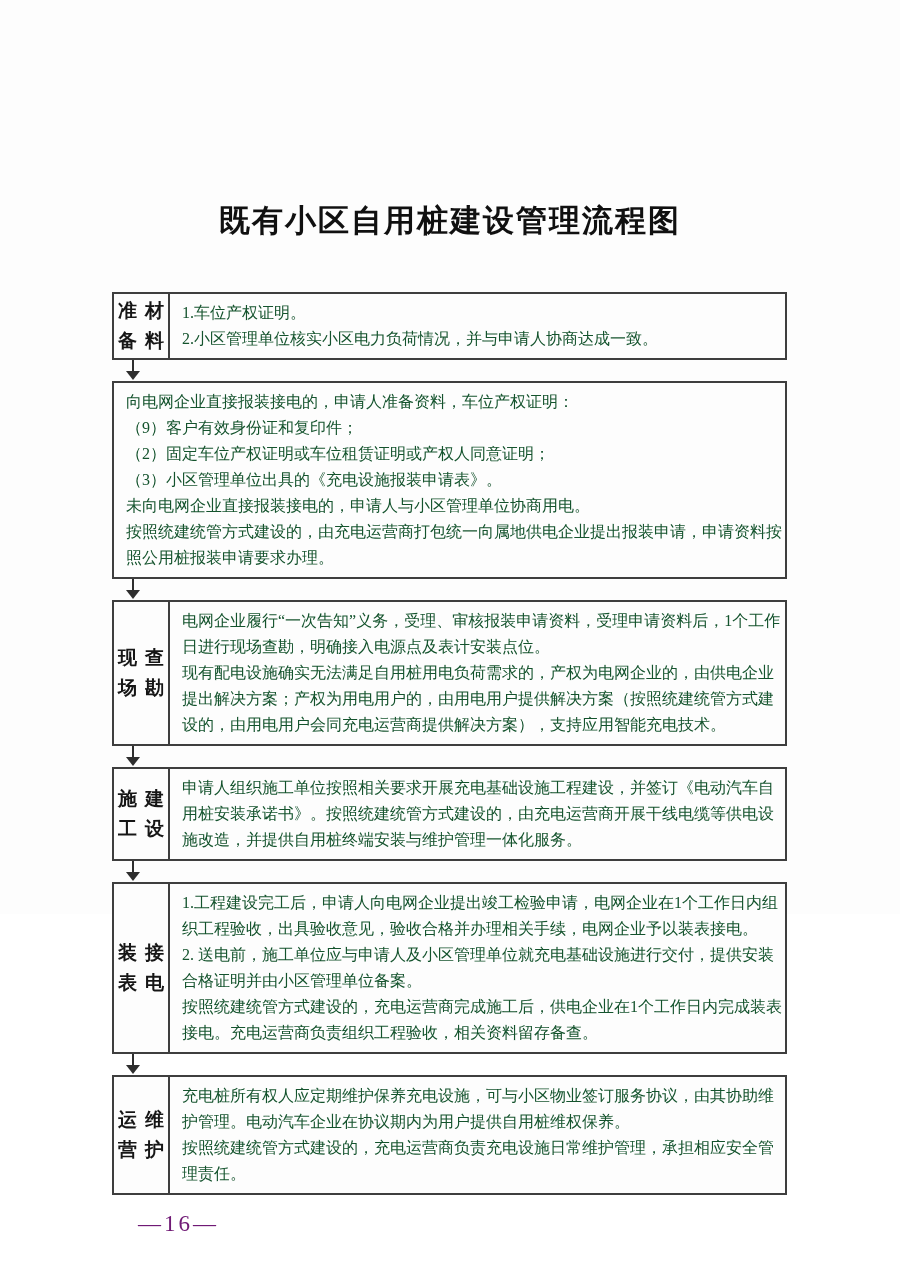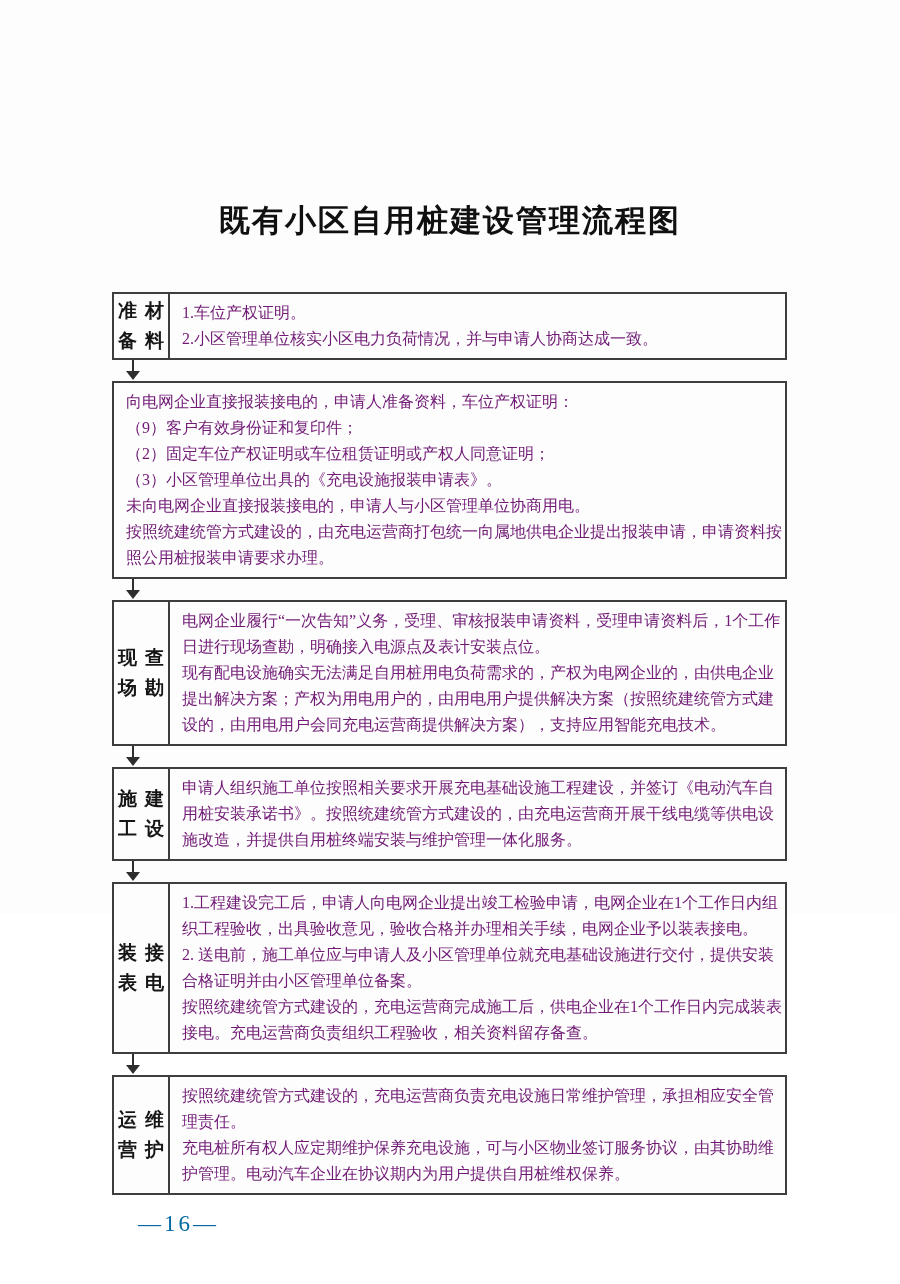--- a/index.html
+++ b/index.html
@@ -44,21 +44,21 @@
     font-size:19px;
     line-height:30px;
     color:#161616;
     text-align:center;
   }
   .step-content {
     flex:1;
     padding:6px 0 6px 12px;
     font-size:16px;
     line-height:26px;
-    color:#701a75;
+    color:#14532d;
   }
   .step-content p { margin:0; }
   .flow-arrow {
     position:relative;
     height:21px;
     width:16px;
     margin-left:13px;
   }
   .flow-arrow::before {
     content:"";
@@ -73,21 +73,21 @@
     left:1px; top:11px;
     width:0; height:0;
     border-left:7px solid transparent;
     border-right:7px solid transparent;
     border-top:9px solid #2e2e2e;
   }
   .page-number {
     margin:16px 0 0 138px;
     font-size:23px;
     letter-spacing:3px;
-    color:#0369a1;
+    color:#701a75;
   }
 </style>
 </head>
 <body>
 
 <div class="page">
 
   <div class="doc-title">既有小区自用桩建设管理流程图</div>
 
   <div class="flow">
@@ -156,22 +156,22 @@
     </div>
 
     <div class="flow-arrow"></div>
 
     <div class="step">
       <div class="step-label">
         <span>运营</span>
         <span>维护</span>
       </div>
       <div class="step-content">
+        <p>充电桩所有权人应定期维护保养充电设施，可与小区物业签订服务协议，由其协助维护管理。电动汽车企业在协议期内为用户提供自用桩维权保养。</p>
         <p>按照统建统管方式建设的，充电运营商负责充电设施日常维护管理，承担相应安全管理责任。</p>
-        <p>充电桩所有权人应定期维护保养充电设施，可与小区物业签订服务协议，由其协助维护管理。电动汽车企业在协议期内为用户提供自用桩维权保养。</p>
       </div>
     </div>
 
   </div>
 
   <div class="page-number">—16—</div>
 
 </div>
 
 </body></html>

